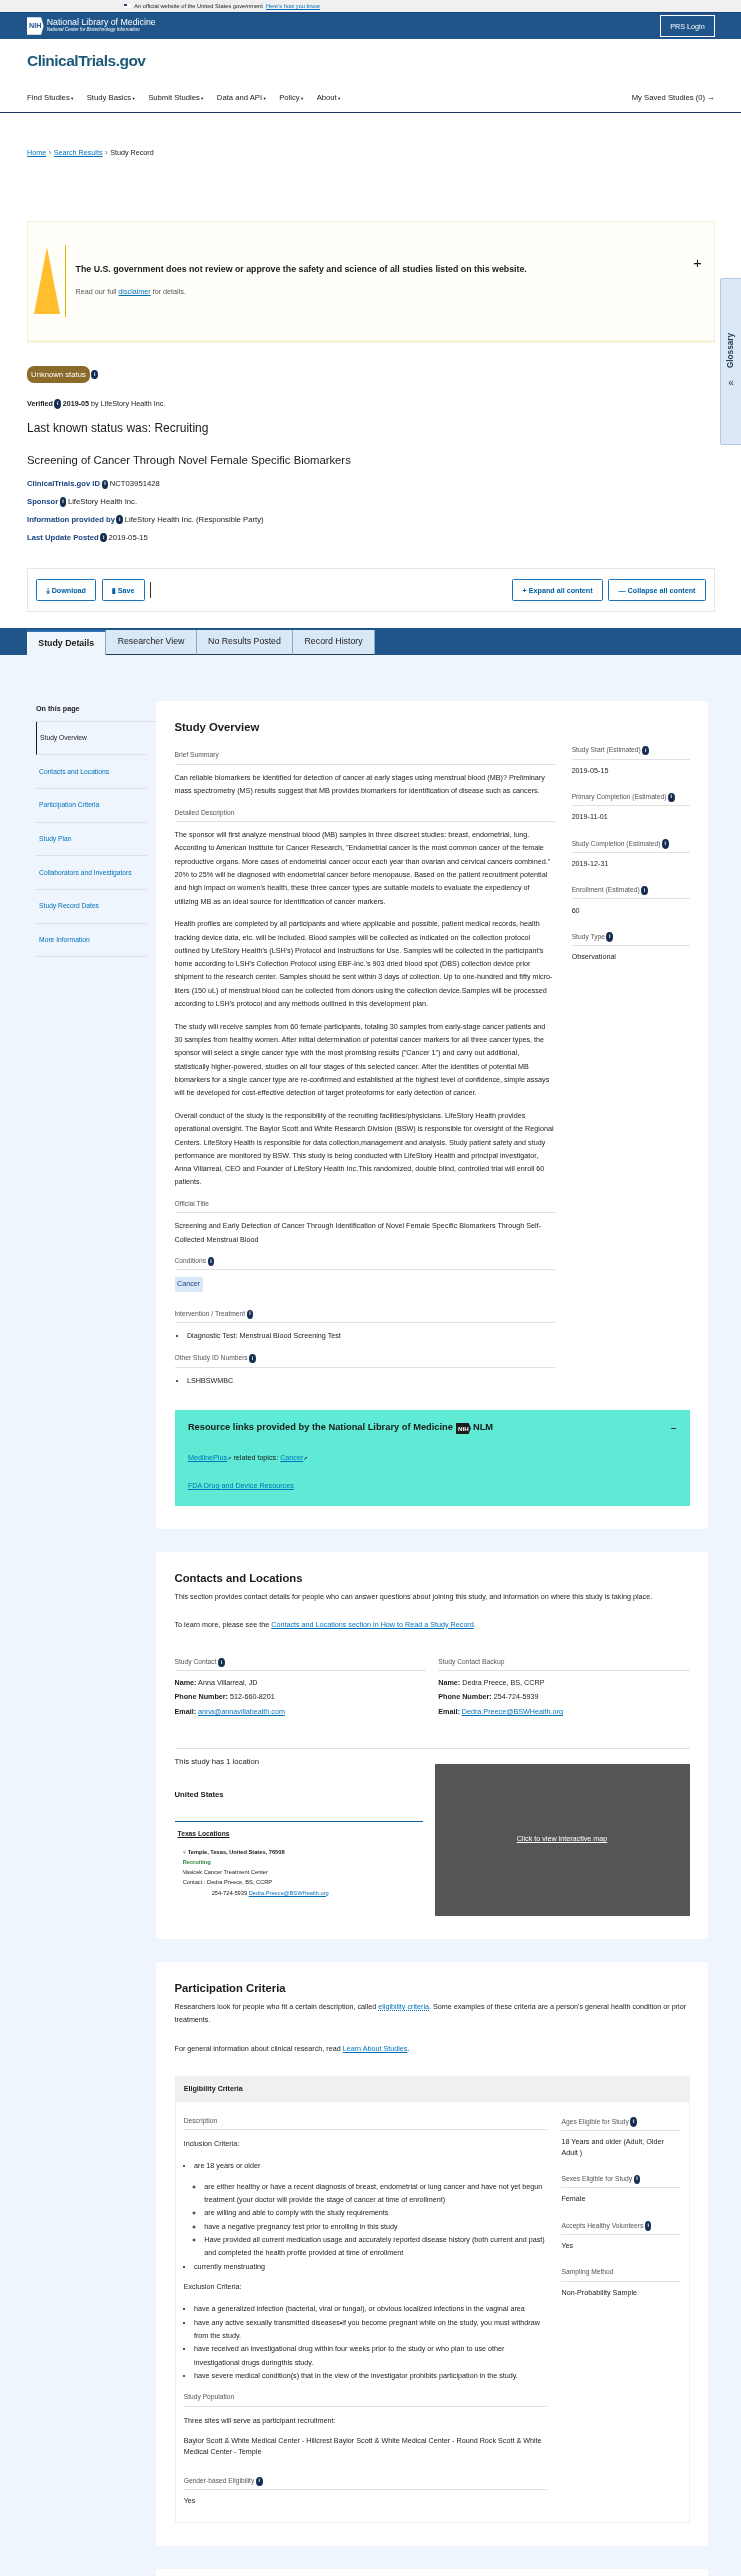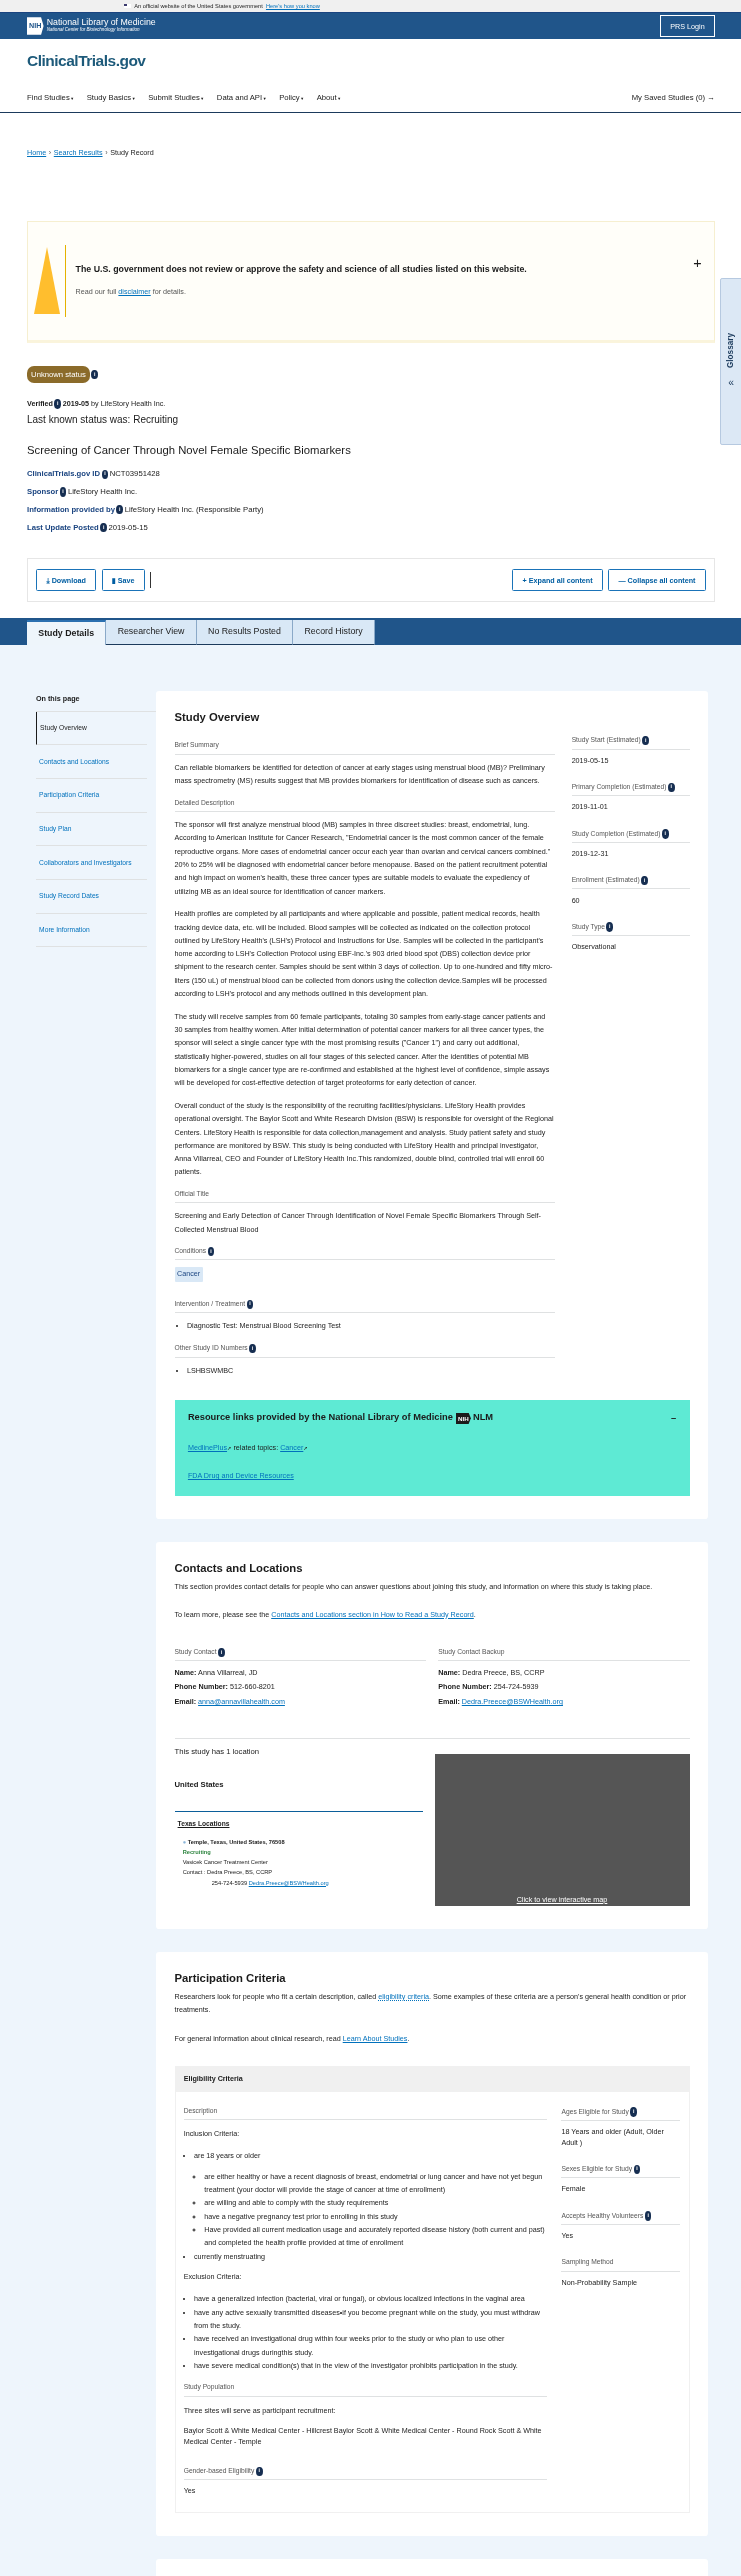--- a/index.html
+++ b/index.html
@@ -29,21 +29,21 @@
 .disclaimer{margin:62px 27px 0;border:0.5px solid #f6efd0;background:#fffef9;border-bottom:3.1px solid #faf4dc;display:flex;align-items:center;padding:23px 10.3px;position:relative}
 .warn{width:28px;height:72px;display:flex;align-items:center;justify-content:center;border-right:0.5px solid #e5b200;padding-right:9.3px;margin-right:9.3px}
 .warn .tri{width:0;height:0;border-left:13.4px solid transparent;border-right:13.4px solid transparent;border-bottom:67px solid #ffbe2e;position:relative}
 .disclaimer h3{font-size:8.8px;font-weight:bold;margin-bottom:11.3px}
 .disclaimer p{font-size:7.2px;color:#555}
 .disclaimer .plus{position:absolute;right:12.4px;top:31px;font-size:14.4px}
 .status-area{padding:23px 27px 0}
 .badge{display:inline-block;background:#8b6b2a;color:#fff;padding:3.1px 4.1px;font-size:7.7px;border-radius:7px}
 .info{display:inline-flex;width:6.7px;height:9.3px;border-radius:50%;background:#162e51;color:#fff;font-size:5.2px;align-items:center;justify-content:center;font-weight:bold;vertical-align:middle;margin:0 1.5px}
 .verified{margin-top:15.5px;font-size:7.2px}
-.last-known{margin-top:2px;font-size:10px}
+.last-known{margin-top:9px;font-size:12px}
 .page-title{font-size:11.3px;margin-top:15.5px;font-weight:normal}
 .meta-row{margin-top:9.3px;font-size:7.7px}
 .meta-row b{color:#1a4480}
 .meta-row + .meta-row{margin-top:6.2px}
 .action-bar{margin:25px 27px 0;border:0.5px solid #e6e6e6;display:flex;justify-content:space-between;align-items:center;height:44px;padding:0 8.2px}
 .action-bar .left,.action-bar .right{display:flex;gap:5.2px;align-items:center}
 .btn-outline{border:0.8px solid #1a73b8;color:#005ea2;background:#fff;border-radius:1.5px;padding:5.2px 9.3px;font-weight:bold;font-size:7.2px;font-family:"Liberation Sans",sans-serif}
 .divider-v{width:0.5px;height:15.5px;background:#333}
 .tabs-bar{margin-top:15.5px;background:#20558a;height:27px;display:flex;align-items:flex-end;padding-left:27px}
 .tab{height:25px;padding:0 11.3px;display:flex;align-items:center;background:#d9e8f6;color:#1b1b1b;font-size:8.8px;border-right:0.5px solid #8aa9c8;border-bottom:1px solid #1b3a5c}
@@ -76,21 +76,21 @@
 .contacts .col{flex:1}
 .contacts .line{font-size:7.2px;margin-bottom:4.1px}
 .loc-wrap{display:flex;gap:11.3px;border-top:0.5px solid #dfe1e2;margin-top:26px;padding-top:7.2px}
 .loc-left{flex:1}
 .loc-left .count{font-size:7.7px;margin-bottom:20.6px}
 .loc-left .country{font-size:7.7px;font-weight:bold;border-bottom:1.5px solid #0b5e9a;padding-bottom:21px;margin-bottom:7.2px}
 .loc-left .state{font-weight:bold;text-decoration:underline;font-size:6.7px;margin-left:3.1px}
 .site{font-size:5.7px;margin:7.2px 0 0 8.2px;line-height:1.8}
 .site .city{font-weight:bold}
 .site .recruit{color:#2e8540;font-weight:bold}
-.map{width:255px;height:152px;background:#555;display:flex;align-items:flex-end;justify-content:center;margin-top:7.2px}
+.map{width:255px;height:152px;background:#555;display:flex;align-items:center;justify-content:center;margin-top:7.2px}
 .map a{color:#fff;font-size:7.2px}
 .elig{border:0.5px solid #f0f0f0;margin-top:20.6px}
 .elig-h{background:#f0f0f0;padding:7.2px 8.2px;font-weight:bold;font-size:7.2px}
 .elig-body{display:flex;gap:14.4px;padding:3.1px 8.2px 5.2px}
 .elig-main{width:367px}
 .elig-side{width:120px}
 .elig-main p{font-size:7.2px;margin:9.3px 0}
 ul.sq{padding-left:20.6px;font-size:7.2px;line-height:1.85}
 ul.circ{list-style:circle;padding-left:20.6px}
 </style>

